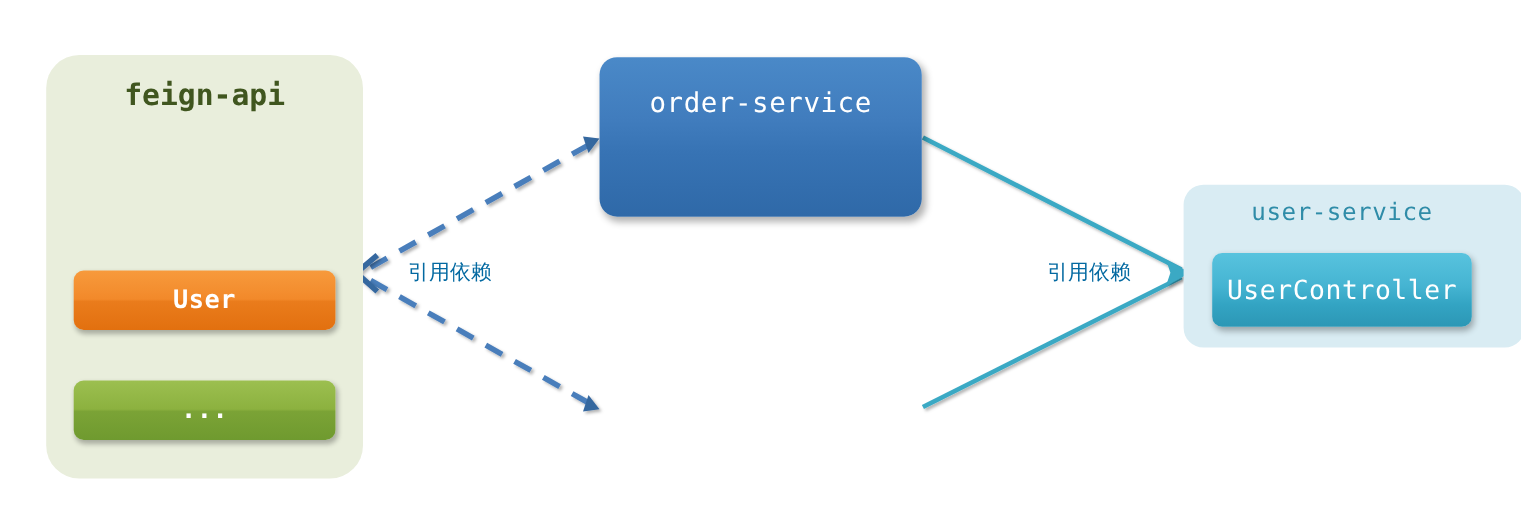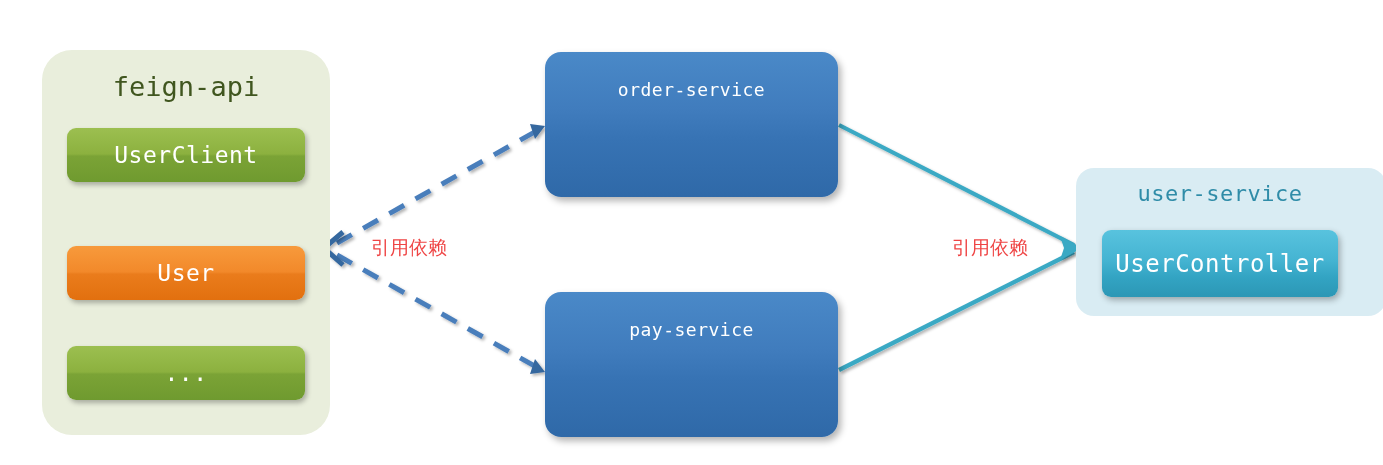--- a/index.html
+++ b/index.html
@@ -30,20 +30,21 @@
 
   
   .panel-feign {
     position: absolute;
     left: 42px;
     top: 50px;
     width: 288px;
     height: 385px;
     background: #e9eedc;
     border-radius: 30px;
+    font-weight: bold;
   }
   .panel-feign-title {
     position: absolute;
     left: 0;
     top: 21px;
     width: 288px;
     text-align: center;
     font-family: "DejaVu Sans Mono", "Liberation Mono", monospace;
     font-size: 27px;
     color: #40561f;
@@ -89,21 +90,21 @@
     background: linear-gradient(to bottom, #4a89c8 0%, #407cbd 40%, #3773b4 60%, #2f69a8 100%);
     box-shadow: 3px 4px 7px rgba(0,0,0,0.3);
   }
   .svc-label {
     position: absolute;
     left: 0;
     top: 27px;
     width: 293px;
     text-align: center;
     font-family: "DejaVu Sans Mono", "Liberation Mono", monospace;
-    font-size: 18px;
+    font-size: 25px;
     color: #ffffff;
     letter-spacing: 0.5px;
   }
   #svc-order { left: 545px; top: 52px; }
   #svc-pay   { left: 545px; top: 292px; }
 
   
   .panel-user {
     position: absolute;
     left: 1076px;
@@ -141,21 +142,21 @@
     font-size: 24px;
     color: #ffffff;
     letter-spacing: 0.5px;
   }
 
   
   .edge-label {
     position: absolute;
     font-family: "DejaVu Sans", "Liberation Sans", sans-serif;
     font-size: 19px;
-    color: #ef4444;
+    color: #0369a1;
     white-space: nowrap;
   }
   #label-dep { left: 371px; top: 235px; }
   #label-rpc { left: 952px; top: 235px; }
 </style>
 </head>
 <body>
 
 <div id="canvas">
 
@@ -195,32 +196,28 @@
 
     
     <g filter="url(#softshadow)">
       <polygon points="1082,248 1060,236 1064,248 1060,260" fill="#3aa9c4"></polygon>
     </g>
   </svg>
 
   <div class="panel-feign">
     <div class="panel-feign-title">feign-api</div>
 
-    <div class="feign-box fb-green fb-1">UserClient</div>
     <div class="feign-box fb-orange fb-2">User</div>
     <div class="feign-box fb-green fb-4">...</div>
   </div>
 
   <div class="svc-box" id="svc-order">
     <div class="svc-label">order-service</div>
   </div>
 
-  <div class="svc-box" id="svc-pay">
-    <div class="svc-label">pay-service</div>
-  </div>
 
   <div class="panel-user">
     <div class="panel-user-title">user-service</div>
     <div class="user-ctrl-box">UserController</div>
   </div>
 
   <div class="edge-label" id="label-dep">引用依赖</div>
   <div class="edge-label" id="label-rpc">引用依赖</div>
 
 </div>

